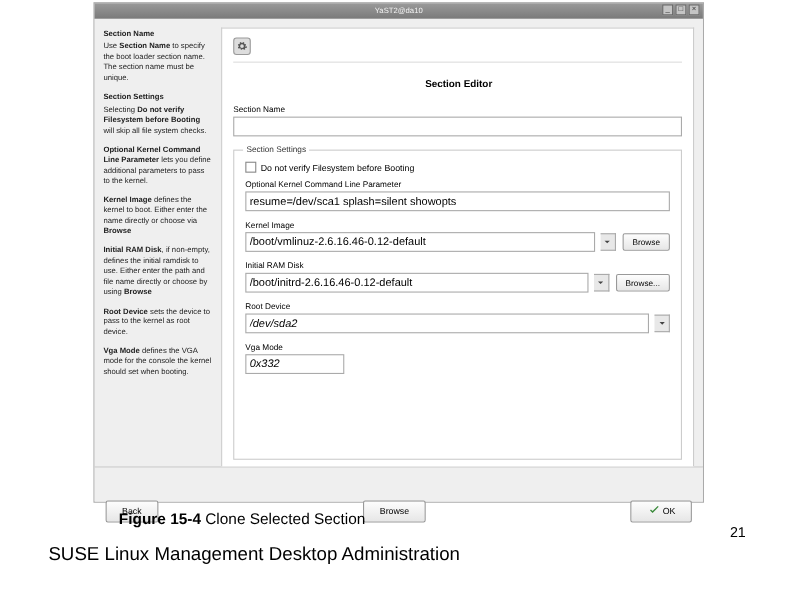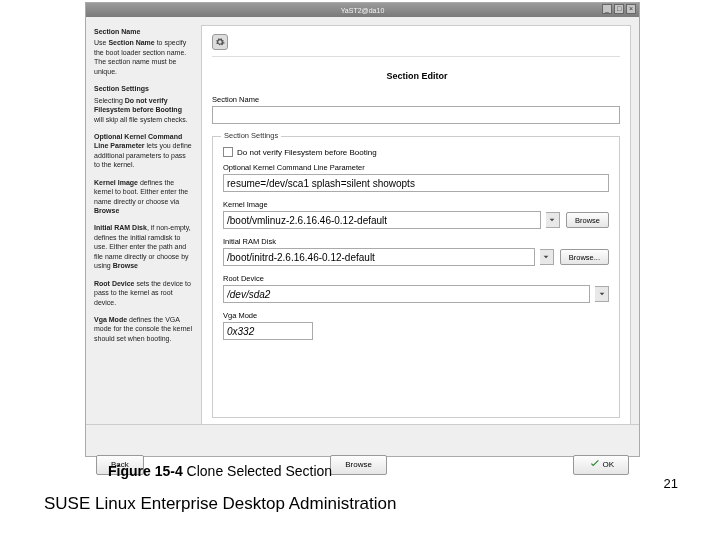--- a/index.html
+++ b/index.html
@@ -287,14 +287,14 @@
       <span>OK</span>
     </span>
   </div>
 
 </div>
 
 <div class="caption">
   <span class="fig-b">Figure 15-4</span><span> Clone Selected Section</span>
 </div>
 
-<div class="footer-title">SUSE Linux Enterprise Desktop Administration</div>
+<div class="footer-title">SUSE Linux Management Desktop Administration</div>
 <div class="page-num">21</div>
 
 </body></html>

